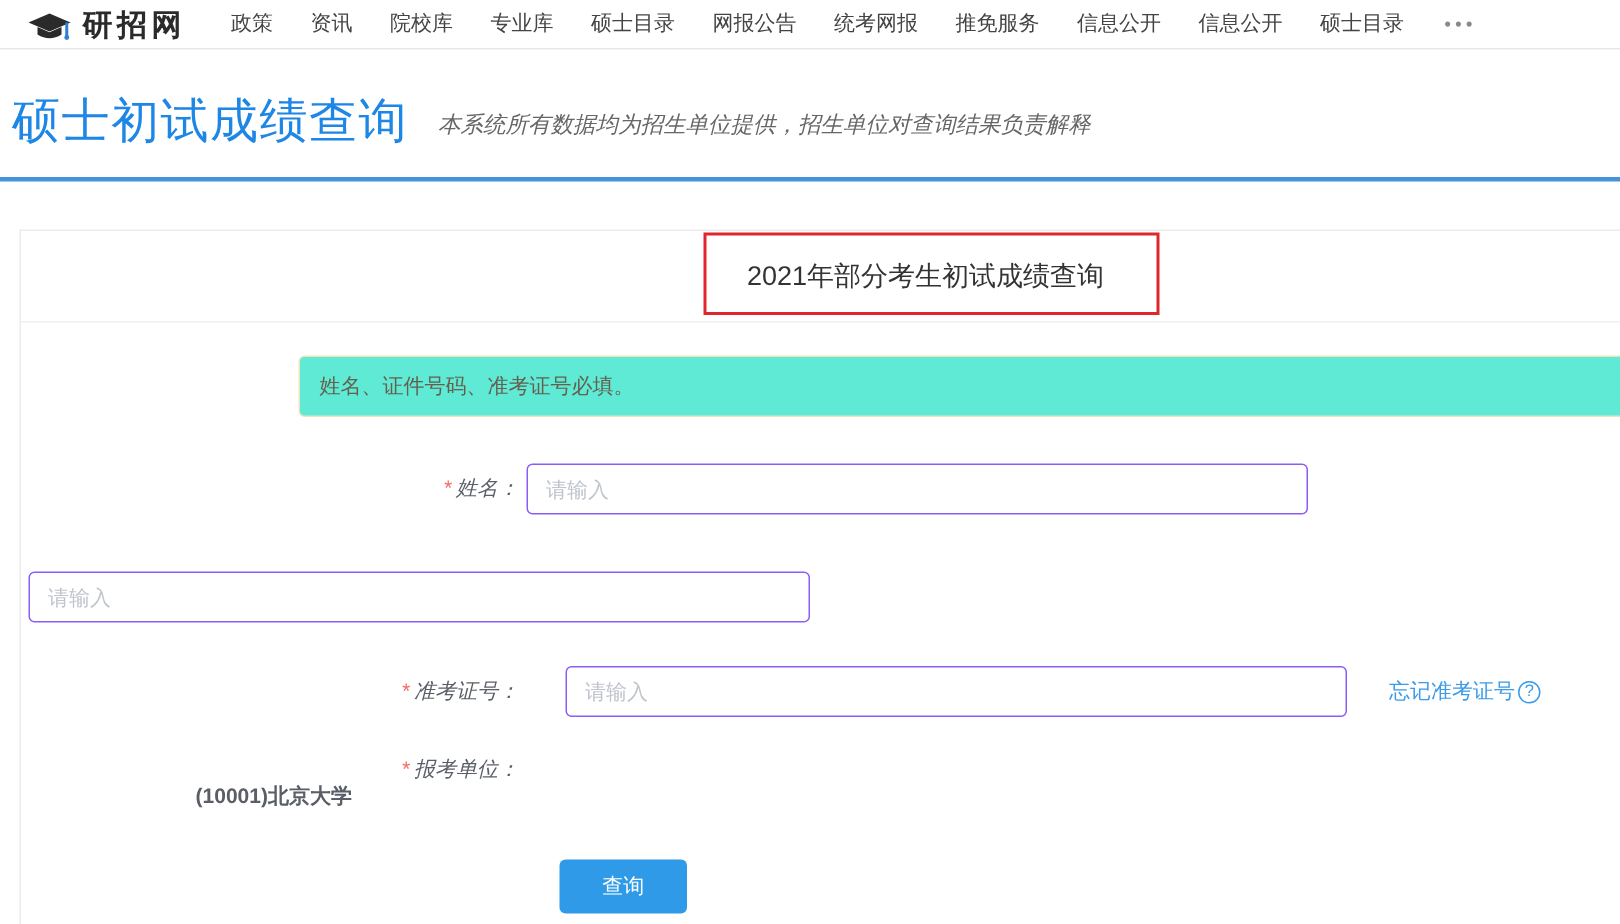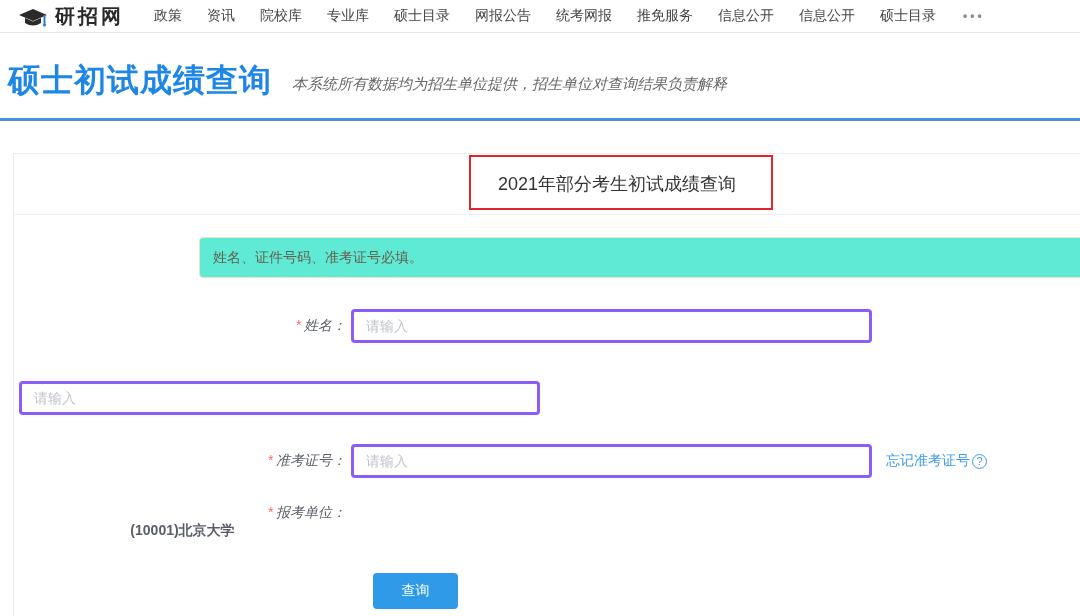--- a/index.html
+++ b/index.html
@@ -29,21 +29,21 @@
     font-size:14px; color:#444; margin-right:25px; cursor:pointer; white-space:nowrap;
   }
   .nav-more {
     font-size:12px; color:#8a8a8a; letter-spacing:3px; cursor:pointer;
     font-weight:bold; margin-left:2px;
   }
 
   
   .page-title {
     position:absolute; left:8px; top:60px;
-    font-size:32px; font-weight:bold; color:#1e87e5; letter-spacing:1px;
+    font-size:32px; font-weight:normal; color:#1e87e5; letter-spacing:1px;
     line-height:40px;
   }
   .page-subtitle {
     position:absolute; left:292px; top:74px;
     font-size:15px; color:#666; line-height:20px;font-style:italic;
   }
   .blue-rule {
     position:absolute; left:0; top:118px; width:1080px; height:3px;
     background:#4493db;
   }
@@ -67,41 +67,41 @@
     position:absolute; left:152px; top:83px; width:898px; height:41px;
     background:#5eead4; border:1px solid #efe3bd; border-radius:4px;
     font-size:14px; color:#665f4e; line-height:39px; padding-left:13px;margin-left:33px;
   }
 
   .form-row {
     position:absolute; left:0; display:flex; align-items:center; height:34px;
   }
   .row-name   { top:155px; }
   .row-id     { top:227px; }
-  .row-ticket { top:290px; }
+  .row-ticket { top:290px;gap:26px; }
   .row-unit   { top:350px;flex-direction:column; }
 
   .label-col {
     width:332px; text-align:right; font-size:14px; color:#5a5e66; white-space:nowrap;font-style:italic;
   }
   .req { color:#f46e65; margin-right:3px; font-size:14px; }
 
   .text-input {
     margin-left:5px; width:521px; height:34px;
-    border:3px solid #8b5cf6; border-radius:4px;
+    border:1px solid #8b5cf6; border-radius:4px;
     padding:0 12px; font-size:14px; color:#333;
     outline:none; background:#fff;
     font-family:"Liberation Sans","DejaVu Sans",sans-serif;
   }
   .text-input::placeholder { color:#c0c4cc; }
 
   .unit-value { margin-left:5px; font-size:14px; color:#5a5e66;font-weight:bold; }
 
   .forgot-link {
-    margin-left:14px; display:flex; align-items:center;
+    margin-left:2px; display:flex; align-items:center;
     font-size:14px; color:#3b9be8; cursor:pointer; white-space:nowrap;
     text-decoration:none;
   }
   .q-circle {
     display:inline-block; width:15px; height:15px; margin-left:2px;
     border:1px solid #3b9be8; border-radius:50%;
     font-size:11px; line-height:13px; text-align:center; color:#3b9be8;
   }
 
   .submit-btn {

